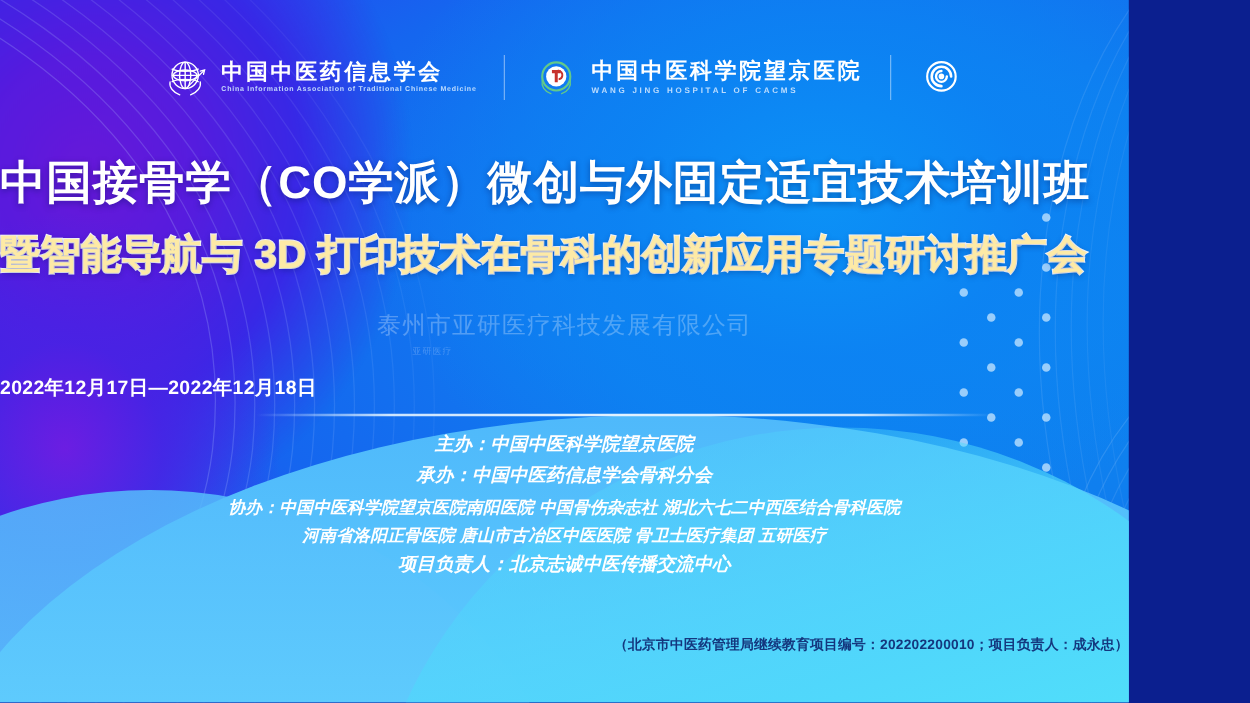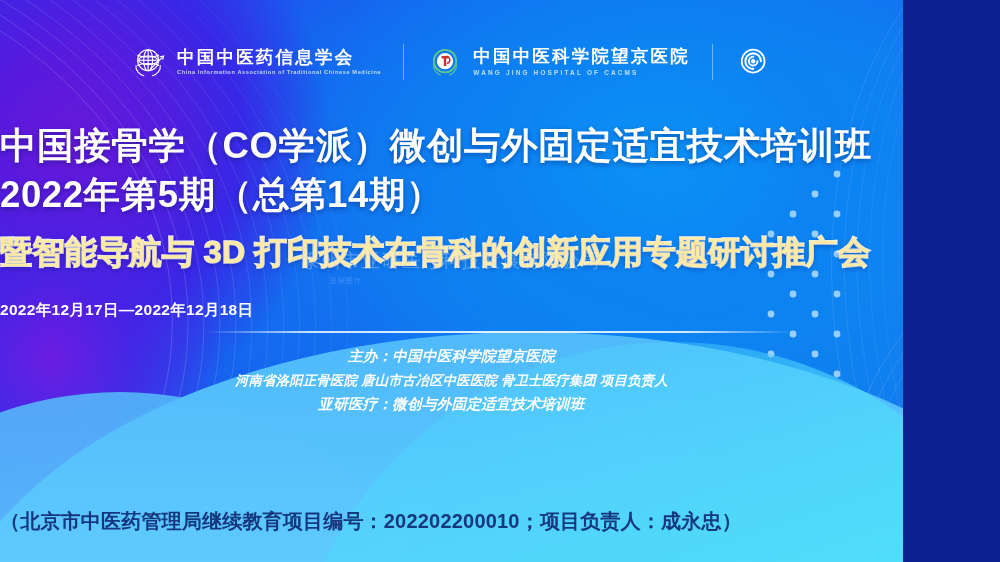--- a/index.html
+++ b/index.html
@@ -115,22 +115,22 @@
     background:linear-gradient(90deg, rgba(190,220,255,0) 0%, rgba(215,235,255,.95) 18%, rgba(225,242,255,1) 50%, rgba(215,235,255,.95) 82%, rgba(190,220,255,0) 100%);
   }
 
   
   .orgs{ position:absolute; top:344px; left:0; right:0; text-align:center; z-index:7; }
   .org-line{ color:#ffffff; font-size:14.6px; font-weight:600; line-height:1.72; letter-spacing:.2px; white-space:nowrap;font-style:italic; }
   .org-line.small{ font-size:13.4px; }
 
   
   .footer{
-    position:absolute; top:508px; left:0; right:0; text-align:left; z-index:7;
-    color:#14377e; font-size:20px; font-weight:600; letter-spacing:.2px; white-space:nowrap;
+    position:absolute; top:508px; left:0; right:0; text-align:right; z-index:7;
+    color:#14377e; font-size:11px; font-weight:600; letter-spacing:.2px; white-space:nowrap;
   }
 </style>
 </head>
 <body>
 
 <div id="poster">
 
   <div class="bg-purple-left"></div>
   <div class="bg-purple-left2"></div>
   <div class="bg-blue-core"></div>
@@ -260,39 +260,44 @@
         <path d="M30,21 a9,9 0 1 0 -9,9" fill="none" stroke="#ffffff" stroke-width="2.4" stroke-linecap="round"></path>
         <path d="M26,21 a5,5 0 1 1 -5,-5" fill="none" stroke="#ffffff" stroke-width="2.2" stroke-linecap="round"></path>
         <circle cx="21" cy="21" r="2.6" fill="#ffffff"></circle>
       </svg>
     </div>
 
   </div>
 
   <div class="title-wrap">
     <div class="title-main">中国接骨学（CO学派）微创与外固定适宜技术培训班</div>
-    <div class="title-main">2022年第5期（总第14期）</div>
     <div class="title-sub-yellow">暨智能导航与 3D 打印技术在骨科的创新应用专题研讨推广会</div>
   </div>
 
   <div class="watermark">
     <div class="wm-cn">泰州市亚研医疗科技发展有限公司</div>
     <div class="wm-badge">亚研医疗</div>
   </div>
 
   <div class="date-line">2022年12月17日—2022年12月18日</div>
   <div class="divider"></div>
 
   <div class="orgs">
     <div class="org-line">
       <span>主办：</span><span>中国中医科学院望京医院</span>
     </div>
+    <div class="org-line">
+      <span>承办：</span><span>中国中医药信息学会骨科分会</span>
+    </div>
     <div class="org-line small">
-      <span></span><span>河南省洛阳正骨医院 唐山市古冶区中医医院 骨卫士医疗集团 项目负责人</span>
+      <span>协办：</span><span>中国中医科学院望京医院南阳医院 中国骨伤杂志社 湖北六七二中西医结合骨科医院</span>
+    </div>
+    <div class="org-line small">
+      <span></span><span>河南省洛阳正骨医院 唐山市古冶区中医医院 骨卫士医疗集团 五研医疗</span>
     </div>
     <div class="org-line">
-      <span>亚研医疗：</span><span>微创与外固定适宜技术培训班</span>
+      <span>项目负责人：</span><span>北京志诚中医传播交流中心</span>
     </div>
   </div>
 
   <div class="footer">（北京市中医药管理局继续教育项目编号：202202200010；项目负责人：成永忠）</div>
 
 </div>
 
 </body></html>

